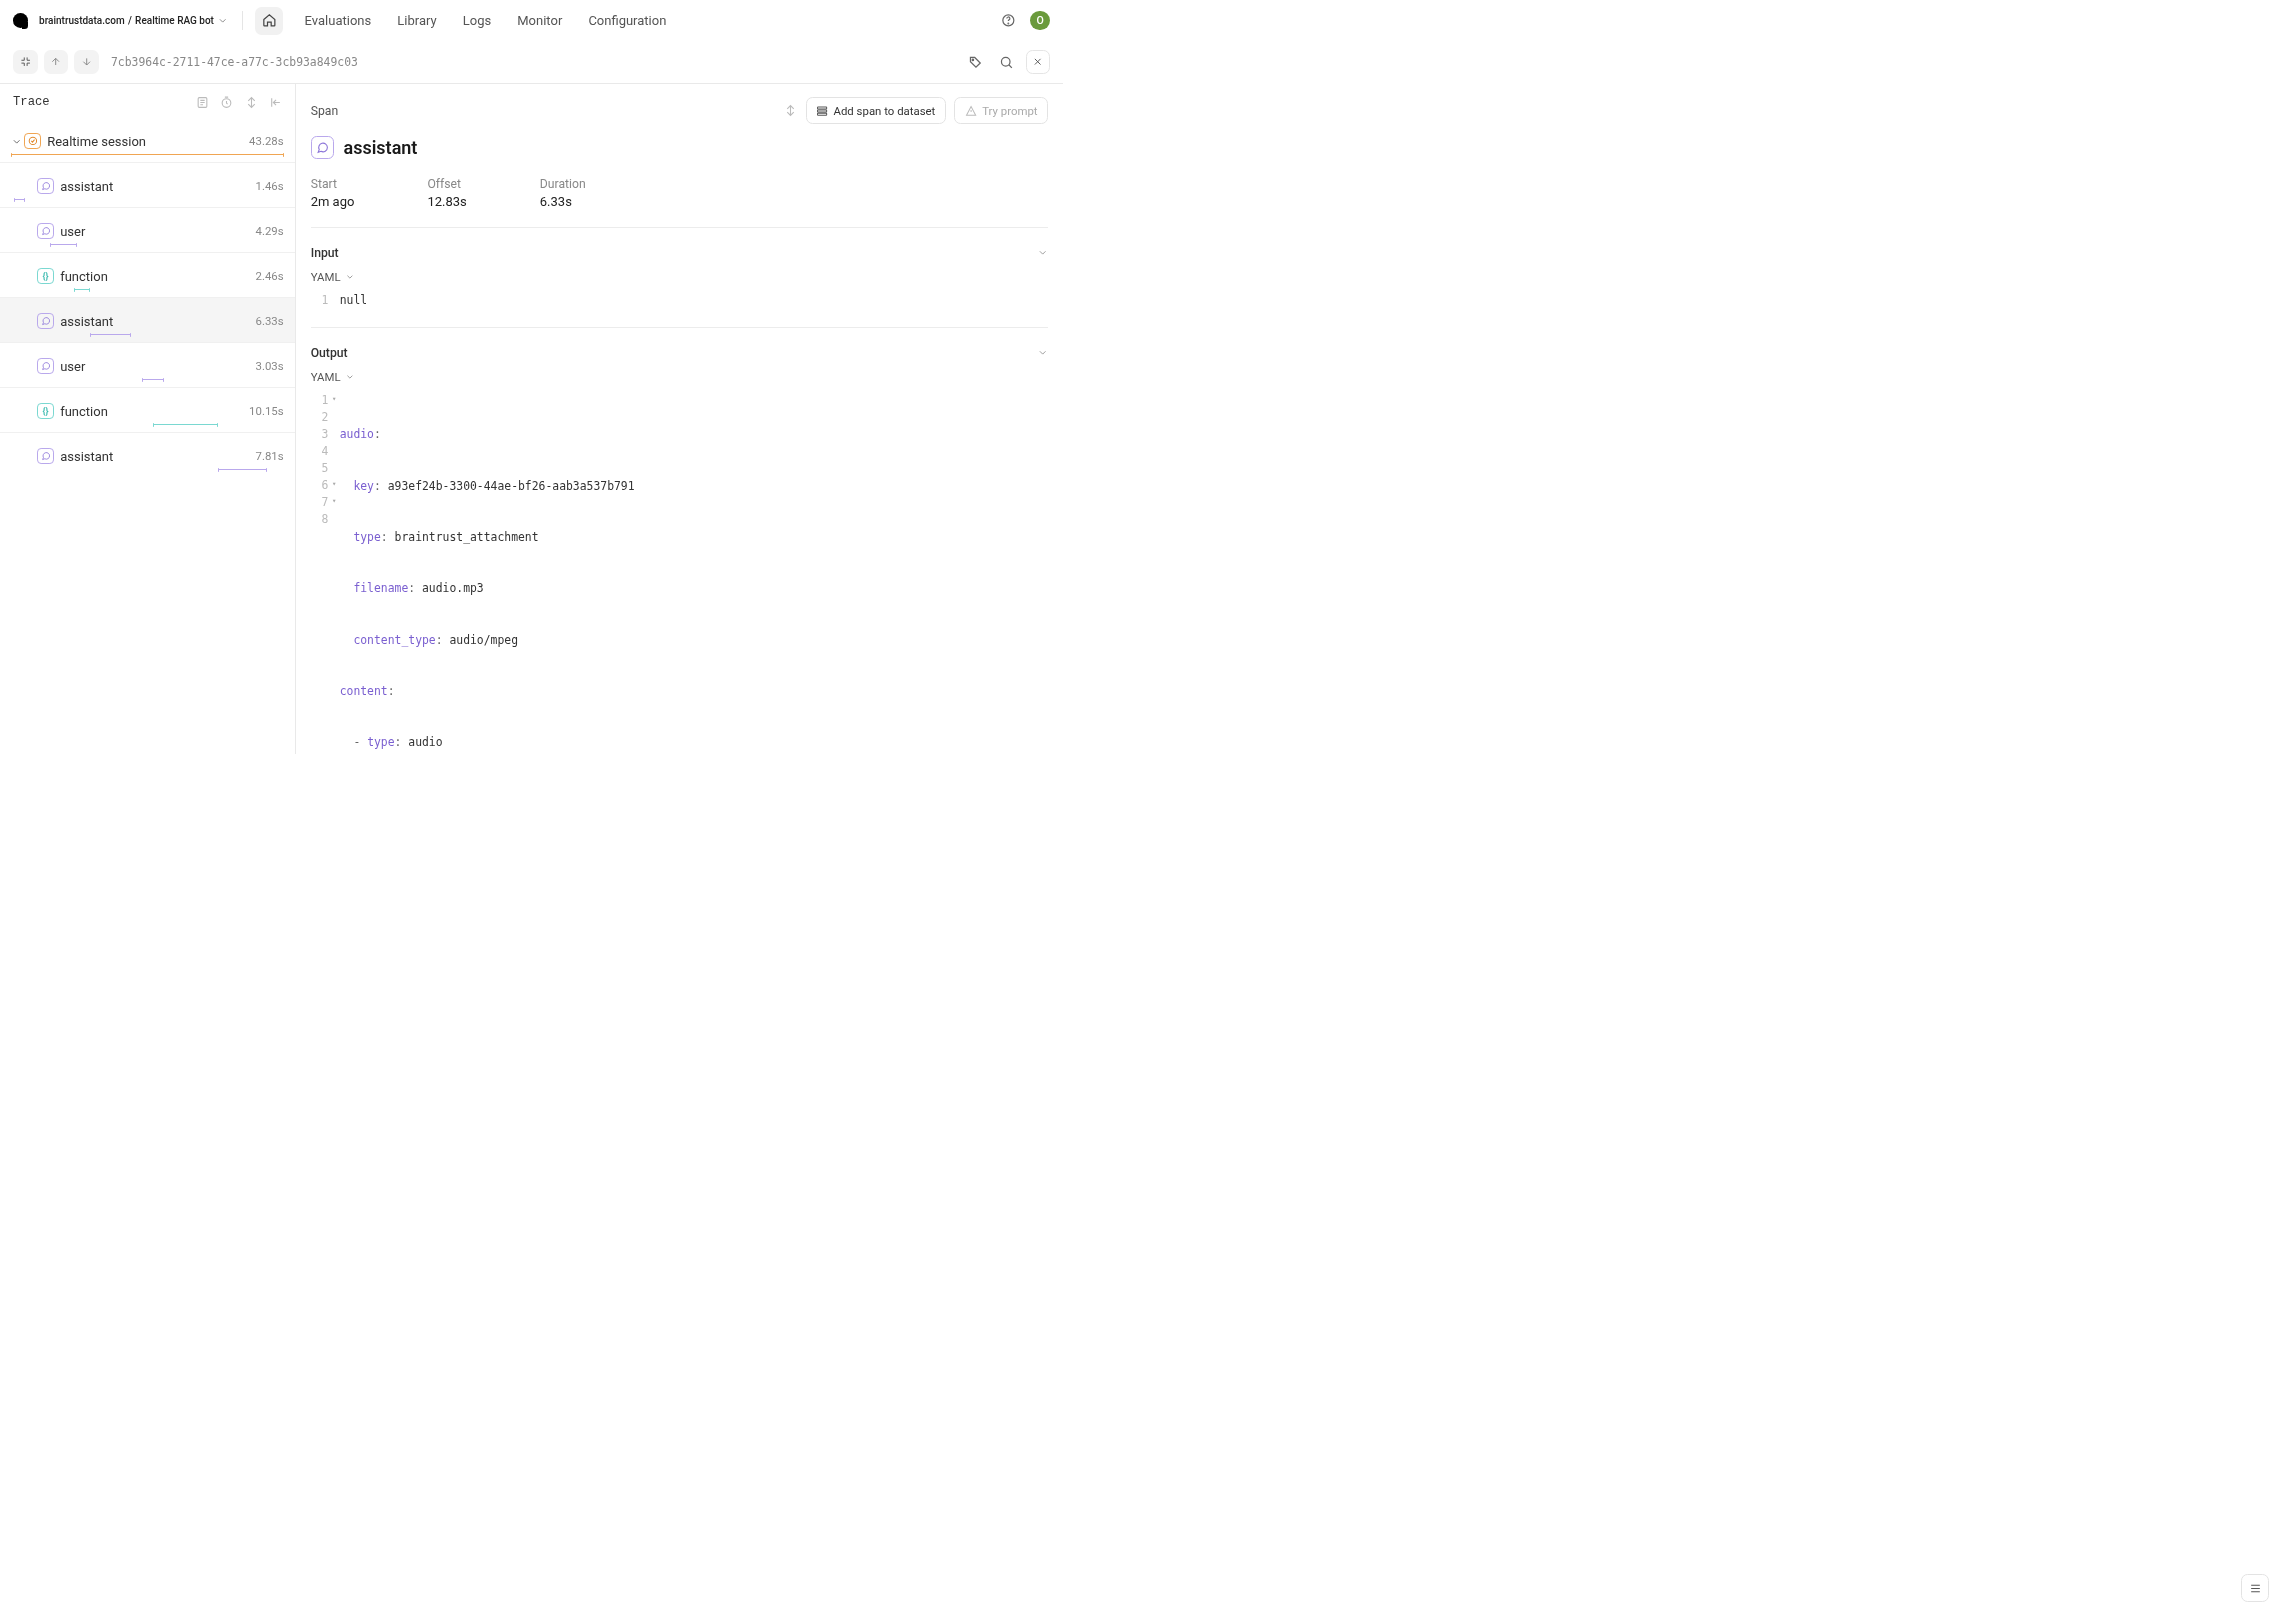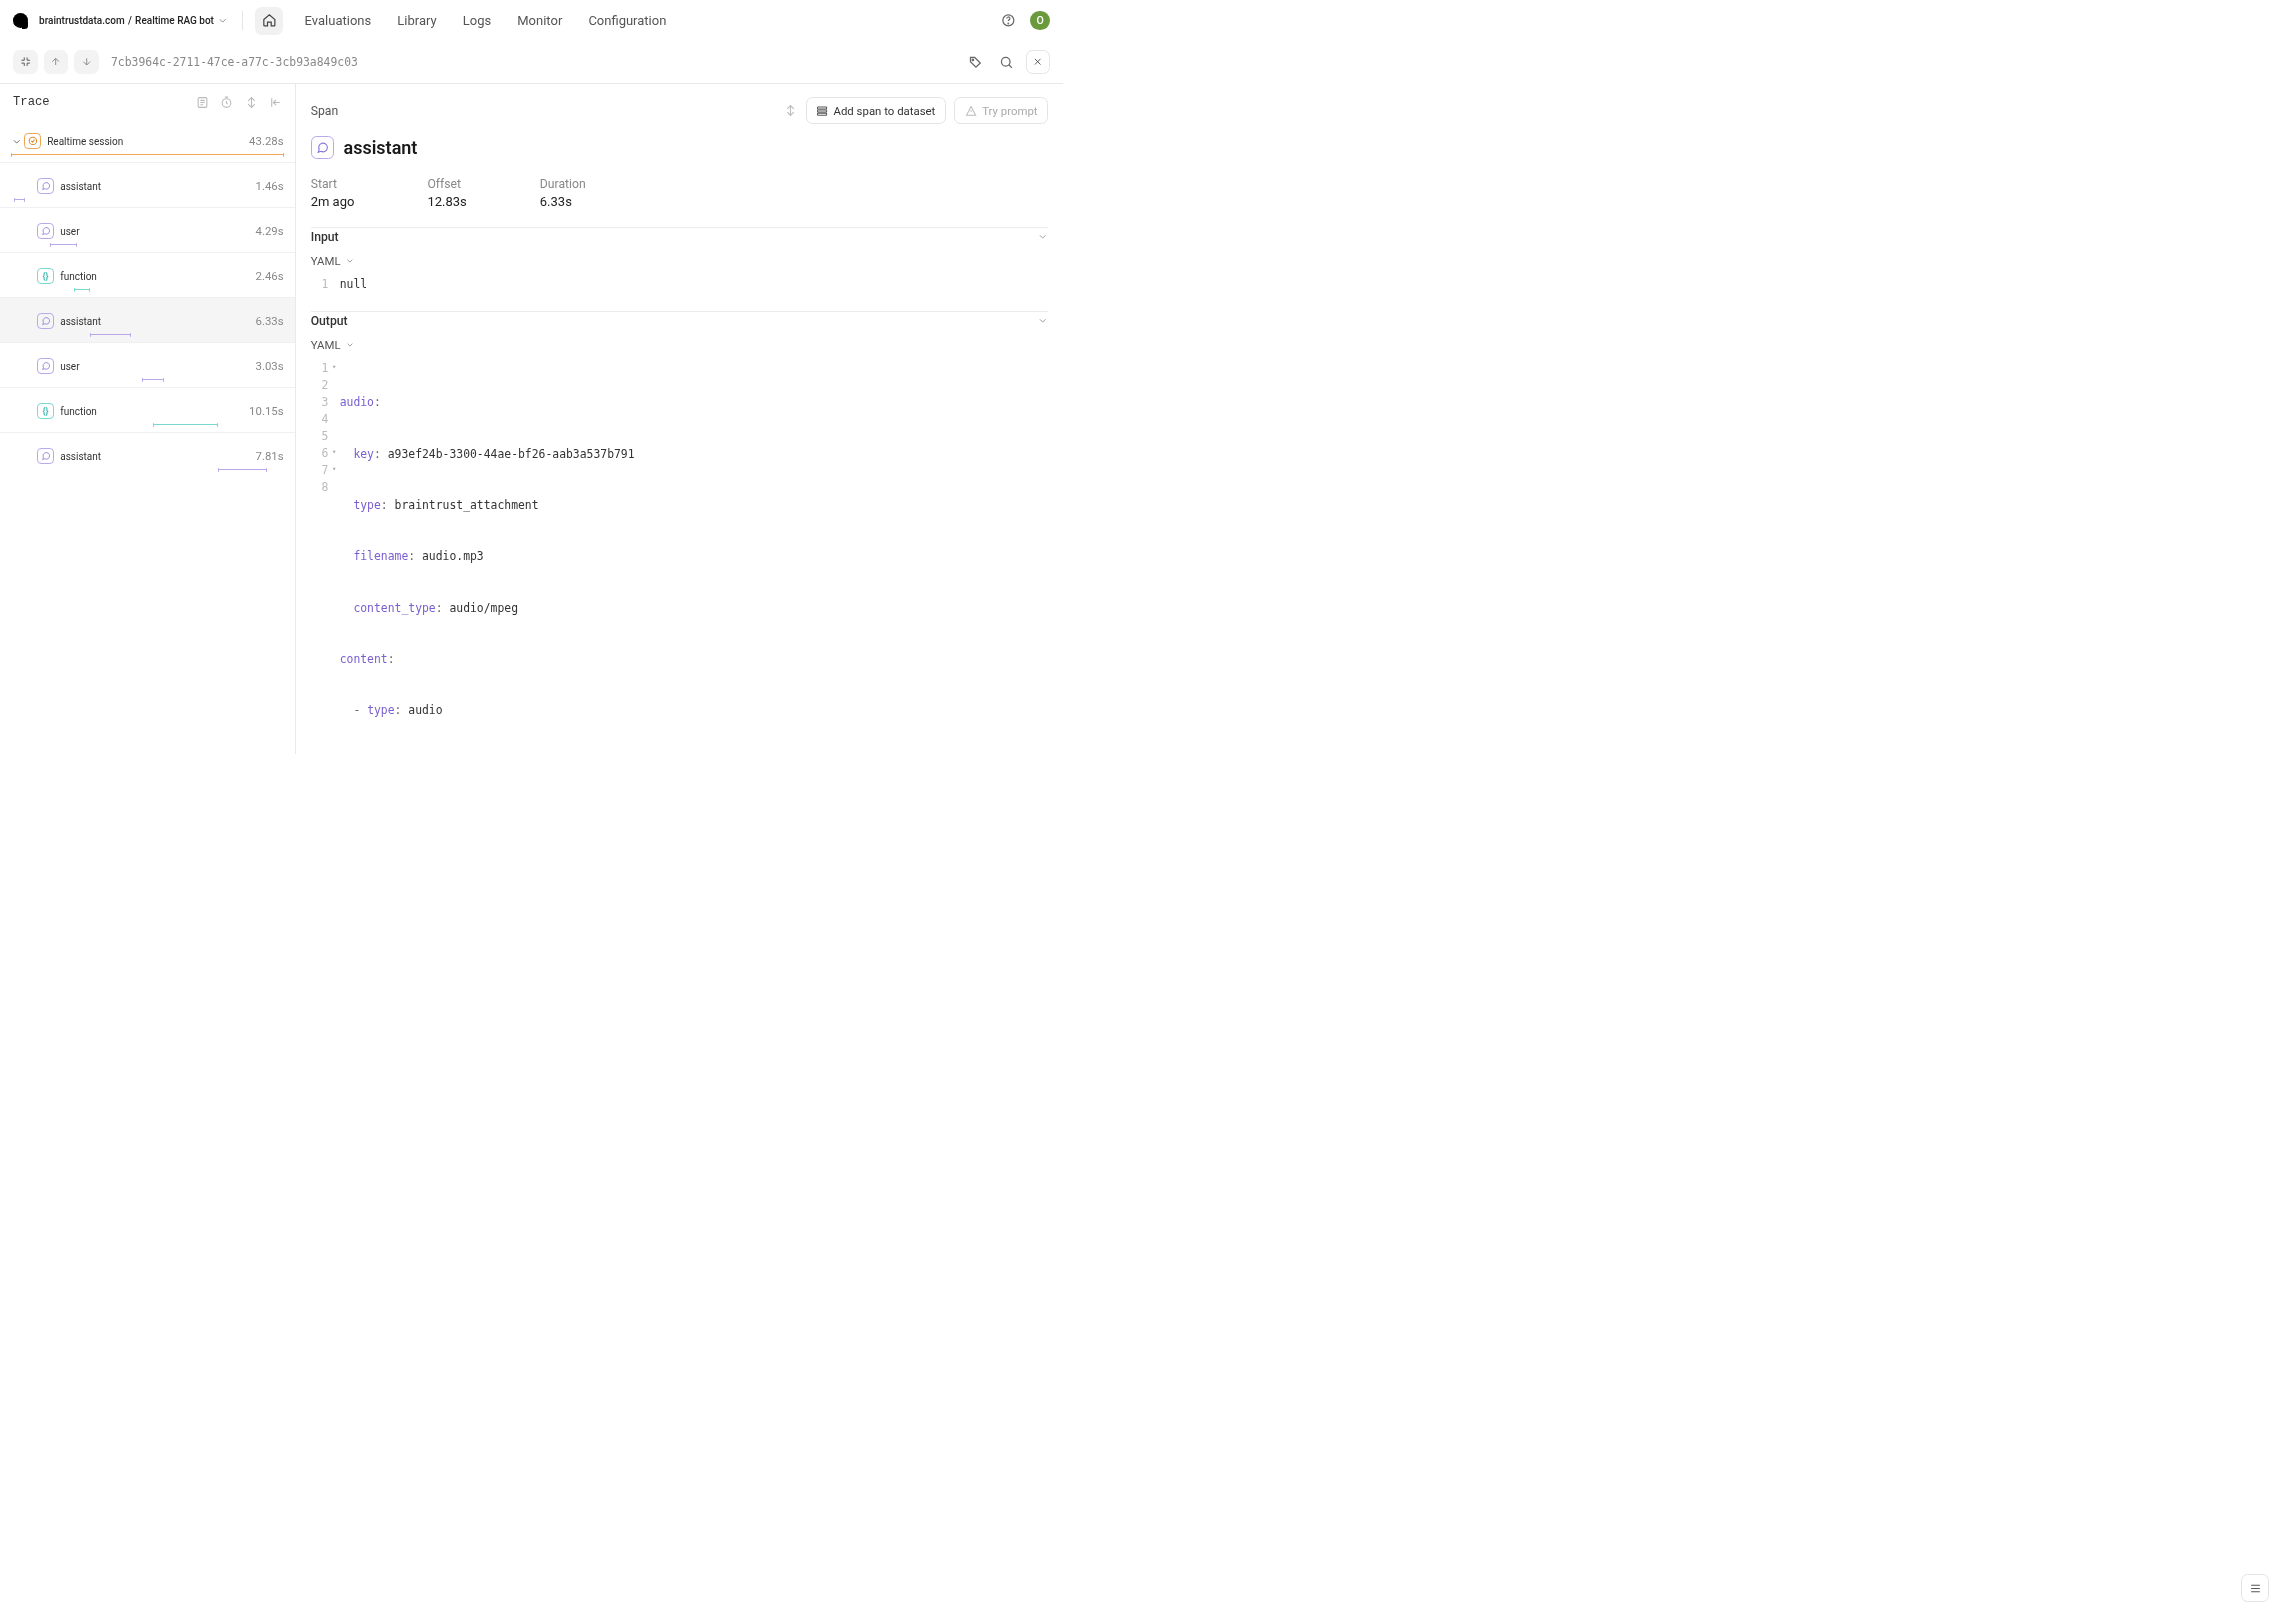--- a/index.html
+++ b/index.html
@@ -118,21 +118,21 @@
   .row .caret { width:13px; color:#777; }
   .row .indent { flex:0 0 auto; }
   .row .badge {
     width:16.3px; height:16.3px; border-radius:4.1px;
     display:flex; align-items:center; justify-content:center;
     margin-right:6.5px; font-size:9px;
   }
   .badge.session { border:1.2px solid #f0a552; color:#e08a2e; }
   .badge.chat { border:1.2px solid #b9a8ec; color:#8a73d8; }
   .badge.func { border:1.2px solid #7ad8d1; color:#35b8ad; font-weight:600; }
-  .row .label { font-size:10px; color:#333; flex:1; }
+  .row .label { font-size:13px; color:#333; flex:1; }
   .row .dur { font-size:11.4px; color:#888; }
   .bar-track {
     position:absolute;
     left:11.4px; right:11.4px; bottom:4.9px;
     height:4.1px;
   }
   .bar {
     position:absolute; height:4.1px; border-radius:0.8px;
     border-left:0.8px solid currentColor;
     border-right:0.8px solid currentColor;
@@ -167,21 +167,21 @@
     width:23px; height:23px; border-radius:5.7px;
     border:1.2px solid #b9a8ec; color:#8a73d8;
     display:flex; align-items:center; justify-content:center;
   }
   .title { font-size:18px; font-weight:600; }
 
   .meta { display:flex; gap:73px; margin-top:18px; }
   .meta .m-lbl { color:#888; font-size:12.2px; margin-bottom:3.3px; }
   .meta .m-val { font-size:13px; color:#222; }
 
-  .section { border-top:0.8px solid #ececec; margin-top:18px; padding-top:2px; }
+  .section { border-top:0.8px solid #ececec; margin-top:18px; padding-top:18px; }
   .section h4 {
     font-size:12.2px; font-weight:500; color:#333;
     display:flex; align-items:center;
     cursor:pointer;
   }
   .section h4 .chev-r {
     margin-left:auto; color:#999;
   }
   .fmt {
     display:inline-flex; align-items:center; gap:4.9px;

